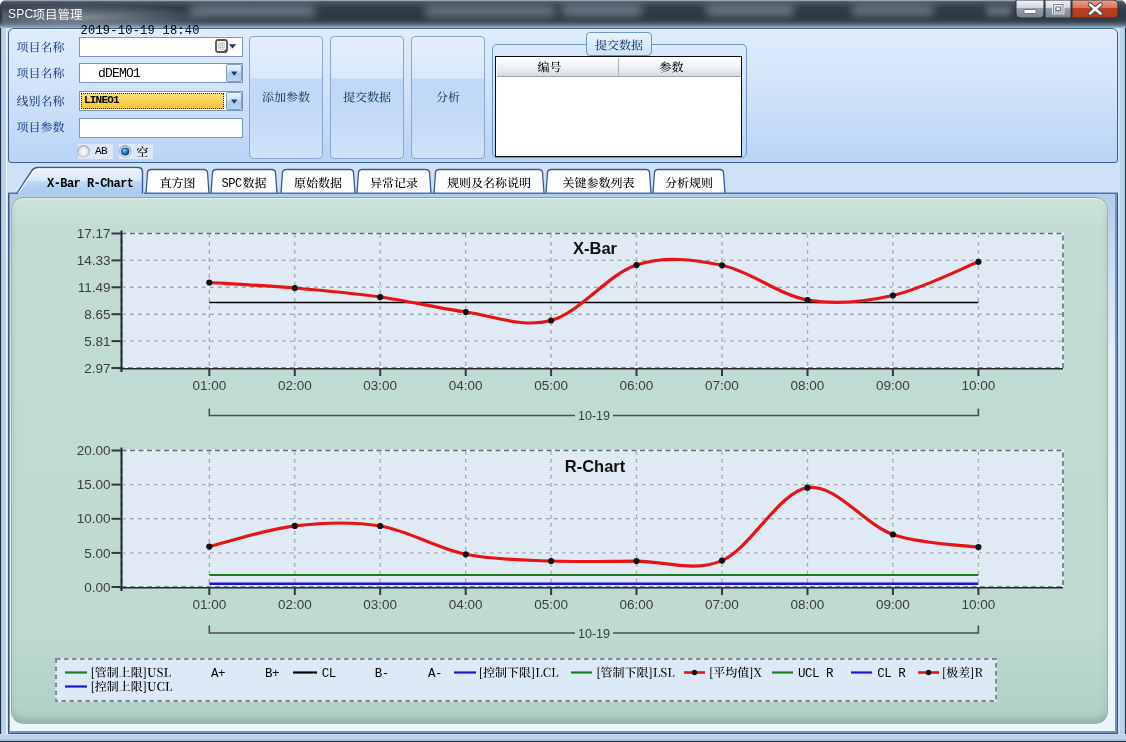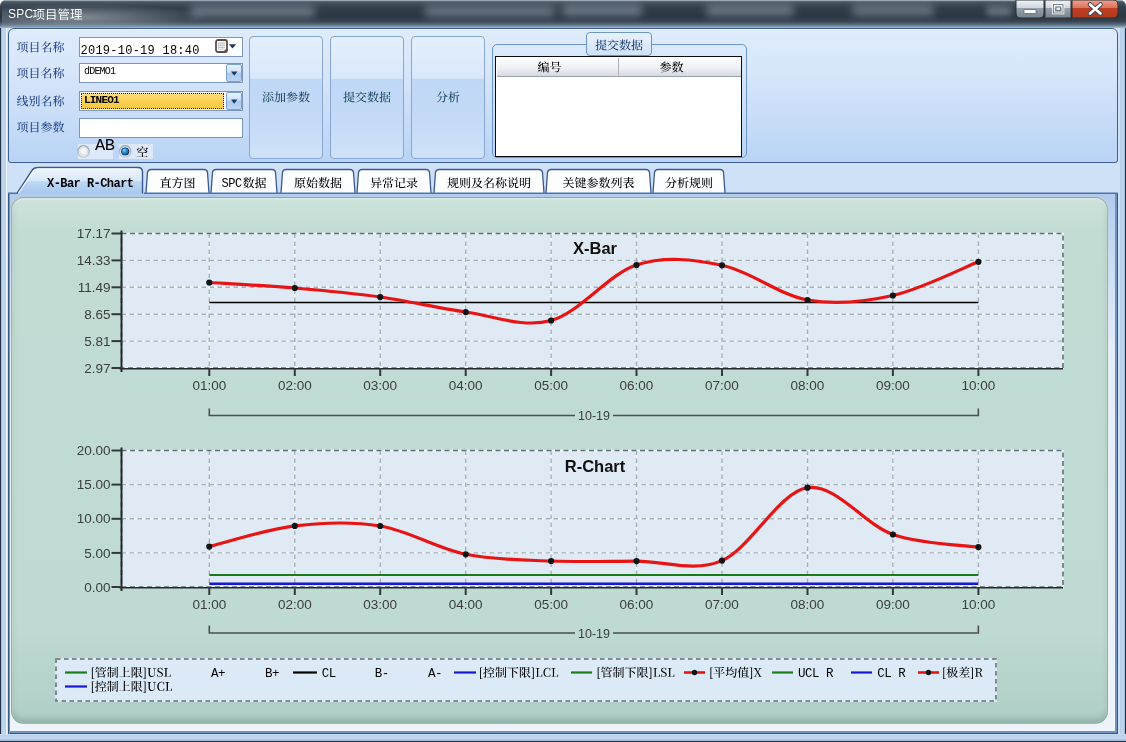--- a/index.html
+++ b/index.html
@@ -47,40 +47,40 @@
 
 <div class="abs" style="left:0;top:28px;width:7px;height:707px;background:linear-gradient(90deg,#1d3048 0,#1d3048 1px,#9fbcd8 1px,#c3d8ee 3px,#b5cde8 6px,#eef5fb 6px);"></div>
 <div class="abs" style="left:1119px;top:28px;width:7px;height:707px;background:linear-gradient(90deg,#eef5fb 0,#b5cde8 1px,#c3d8ee 4px,#9fbcd8 6px,#1d3048 6px);"></div>
 <div class="abs" style="left:0;top:734px;width:1126px;height:8px;background:linear-gradient(180deg,#dce8f4 0,#b9d0ea 1px,#c6daee 4px,#9ab6d4 7px,#1d3048 7px);"></div>
 
 <div class="abs" style="left:7px;top:28px;width:1112px;height:706px;background:#cfe1f6;"></div>
 
 <div class="abs" style="left:8px;top:28px;width:1110px;height:135px;border:1px solid #3c6096;border-radius:6px 6px 3px 3px;background:linear-gradient(180deg,#deecfc 0%,#d6e5fa 35%,#b9d4f6 100%);box-shadow:inset 0 1px 0 rgba(255,255,255,0.7);"></div>
 
 <div class="abs" style="left:79px;top:37px;width:164px;height:20px;background:#fff;border:1px solid #7a96bf;"></div>
-<span class="abs" style="left:80.5px;top:44px;font-family:'Liberation Mono';font-size:12px;letter-spacing:0.25px;color:#000;">2019-10-19 18:40</span>
+<span class="abs" style="left:80.5px;top:24px;font-family:'Liberation Mono';font-size:12px;letter-spacing:0.25px;color:#000;">2019-10-19 18:40</span>
 <svg class="abs" style="left:215px;top:39px;" width="24" height="15" viewBox="0 0 24 15">
   <rect x="1" y="1" width="11" height="12" rx="2" fill="#fff" stroke="#5d4f46" stroke-width="1.8"></rect>
   <rect x="3.2" y="3.6" width="6.8" height="7" rx="0.8" fill="#b4bac0"></rect>
   <g fill="#fff">
       <rect x="4" y="4.5" width="1.4" height="1.4"></rect>
       <rect x="6.1" y="4.5" width="1.4" height="1.4"></rect>
       <rect x="8.2" y="4.5" width="1.4" height="1.4"></rect>
   <rect x="4" y="6.6" width="1.4" height="1.4"></rect>
       <rect x="6.1" y="6.6" width="1.4" height="1.4"></rect>
       <rect x="8.2" y="6.6" width="1.4" height="1.4"></rect>
   <rect x="4" y="8.7" width="1.4" height="1.4"></rect>
       <rect x="6.1" y="8.7" width="1.4" height="1.4"></rect>
       <rect x="8.2" y="8.7" width="1.4" height="1.4"></rect>
     </g>
   <path d="M12,9 L12,13 L8,13 Z" fill="#5d4f46"></path>
   <path d="M13.8,5.3 L21.2,5.3 L17.5,9.6 Z" fill="#1d3a66"></path>
 </svg>
 <div class="abs" style="left:79px;top:63px;width:164px;height:20px;background:#fff;border:1px solid #7a96bf;"></div>
-<span class="abs" style="left:84px;top:66px;font-family:'Liberation Mono';font-size:10px;letter-spacing:-0.8px;color:#000;">dDEMO1</span>
+<span class="abs" style="left:98px;top:66px;font-family:'Liberation Mono';font-size:13px;letter-spacing:-0.8px;color:#000;">dDEMO1</span>
 <div class="abs" style="left:226px;top:64px;width:16px;height:18px;background:linear-gradient(180deg,#e8f3fd 0%,#cde2f8 45%,#a9c9ee 50%,#bcd5f3 100%);border:1px solid #7aa0cc;border-radius:2px;"></div>
 <svg class="abs" style="left:227px;top:69px;" width="14" height="10">
     <path d="M4,2.5 L10.5,2.5 L7.2,6.8 Z" fill="#1d3a66"></path>
   </svg>
 <div class="abs" style="left:79px;top:91px;width:164px;height:20px;background:#fff;border:1px solid #7a96bf;"></div>
 <div class="abs" style="left:81px;top:93px;width:143px;height:16px;background:linear-gradient(180deg,#ffdf7e 0%,#fbd052 55%,#f6c63e 100%);outline:1px dotted #222;outline-offset:-1px;"></div>
 <span class="abs" style="left:84px;top:94px;font-family:'Liberation Mono';font-size:11px;font-weight:bold;letter-spacing:-0.8px;color:#000;">LINEO1</span>
 <div class="abs" style="left:226px;top:92px;width:16px;height:18px;background:linear-gradient(180deg,#e8f3fd 0%,#cde2f8 45%,#a9c9ee 50%,#bcd5f3 100%);border:1px solid #7aa0cc;border-radius:2px;"></div>
 <svg class="abs" style="left:227px;top:97px;" width="14" height="10">
     <path d="M4,2.5 L10.5,2.5 L7.2,6.8 Z" fill="#1c3c6c"></path>
@@ -100,21 +100,21 @@
       <stop offset="0" stop-color="#9aa6b2"></stop>
         <stop offset="1" stop-color="#c8d2da"></stop>
     </linearGradient>
   </defs>
   <circle cx="6.5" cy="6.5" r="5.7" fill="#f2f4f6" stroke="url(#rring)" stroke-width="1.6"></circle>
   <circle cx="6.5" cy="6.2" r="3.9" fill="none" stroke="#dde2e7" stroke-width="1.4"></circle>
   <circle cx="48.2" cy="6.5" r="5.7" fill="#f2f4f6" stroke="url(#rring)" stroke-width="1.6"></circle>
   <circle cx="48.2" cy="6.5" r="4.1" fill="#123a6e"></circle>
   <circle cx="48.2" cy="6.5" r="3.2" fill="url(#rdot)"></circle>
 </svg>
-<span class="abs" style="left:95px;top:136px;font-family:'Liberation Mono';font-size:17px;letter-spacing:-0.5px;color:#000;">AB</span>
+<span class="abs" style="left:95px;top:145px;font-family:'Liberation Mono';font-size:11px;letter-spacing:-0.5px;color:#000;">AB</span>
 
 <div class="abs" style="left:249px;top:36px;width:74px;height:123px;border:1px solid #89a7cf;border-radius:4px;background:linear-gradient(180deg,#e4effc 0%,#d8e8fb 34%,#bfd8f6 35%,#c5dbf7 72%,#cfe2f9 100%);"></div>
 <div class="abs" style="left:330px;top:36px;width:74px;height:123px;border:1px solid #89a7cf;border-radius:4px;background:linear-gradient(180deg,#e4effc 0%,#d8e8fb 34%,#bfd8f6 35%,#c5dbf7 72%,#cfe2f9 100%);"></div>
 <div class="abs" style="left:411px;top:36px;width:74px;height:123px;border:1px solid #89a7cf;border-radius:4px;background:linear-gradient(180deg,#e4effc 0%,#d8e8fb 34%,#bfd8f6 35%,#c5dbf7 72%,#cfe2f9 100%);"></div>
 
 <div class="abs" style="left:492px;top:44px;width:255px;height:114px;border:1px solid #6d96c8;border-radius:5px;"></div>
 <div class="abs" style="left:586px;top:32px;width:66px;height:24px;border:1px solid #6d96c8;border-radius:4px;background:linear-gradient(180deg,#e9f2fd,#cfe2f7);"></div>
 <div class="abs" style="left:495px;top:56px;width:247px;height:101px;background:#fff;border:1.5px solid #0c0c0c;"></div>
 <div class="abs" style="left:496.5px;top:57.5px;width:244px;height:19px;background:linear-gradient(180deg,#fcfdfe 0%,#eef1f4 55%,#d5dae1 100%);border-bottom:1px solid #9aa2ac;"></div>
 <div class="abs" style="left:618px;top:57.5px;width:1px;height:19px;background:#a8b0ba;"></div>

